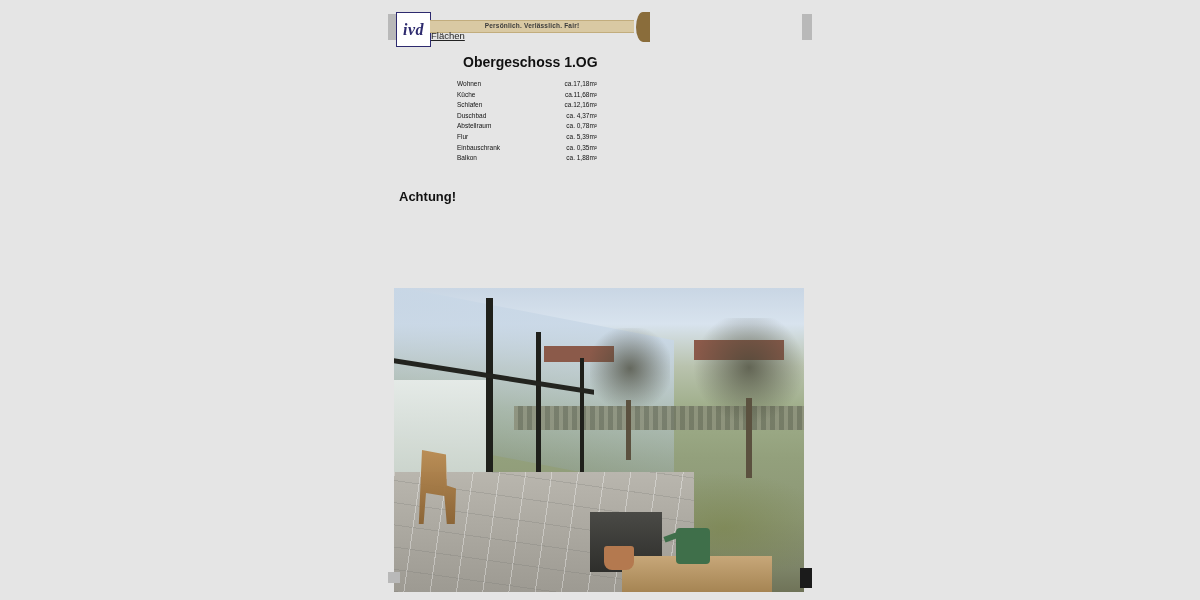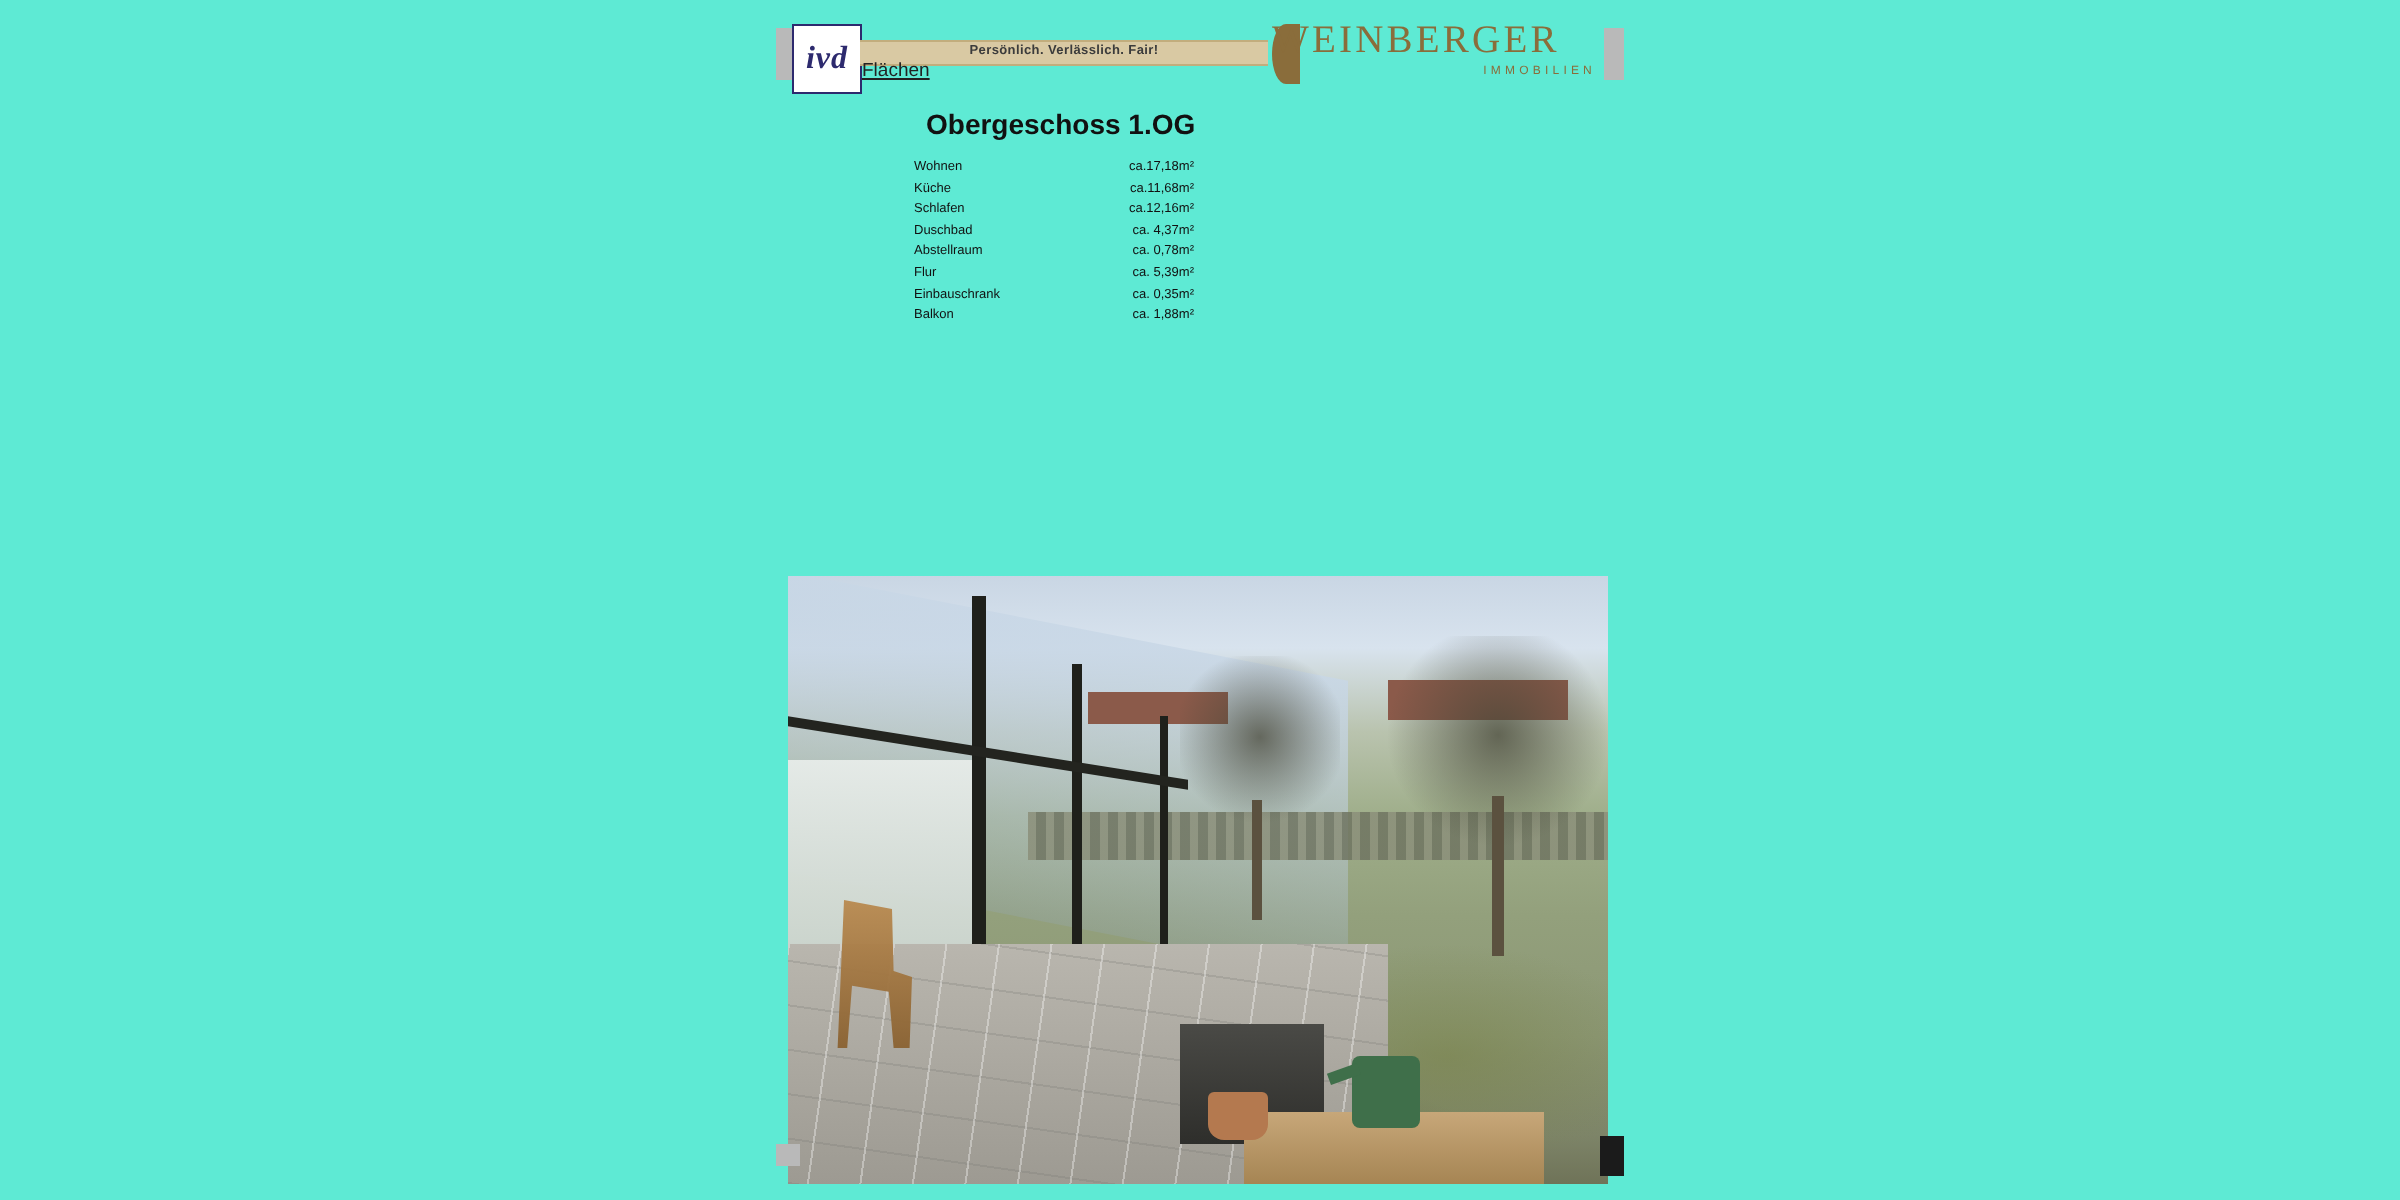--- a/index.html
+++ b/index.html
@@ -8,21 +8,21 @@
     background: #ffffff;
     width: 1200px;
     height: 600px;
     overflow: hidden;
     font-family: "Liberation Sans", sans-serif;
   }
   #page {
     position: relative;
     width: 1200px;
     height: 600px;
-    background: #5eead4;
+    background: #e5e5e5;
   }
   
   .header {
     position: absolute;
     left: 388px;
     top: 6px;
     width: 424px;
     height: 38px;
   }
   .hdr-left-block {
@@ -375,24 +375,20 @@
 
     <div class="ivd-logo">
       <div class="ivd-text">ivd</div>
     </div>
 
     <div class="slogan-bar">
       <div class="slogan-text">Persönlich. Verlässlich. Fair!</div>
     </div>
 
     <div class="brand-swoosh"></div>
-    <div class="brand">
-      <div class="brand-name">WEINBERGER</div>
-      <div class="brand-sub">IMMOBILIEN</div>
-    </div>
 
     <div class="hdr-right-block"></div>
   </div>
 
   <div class="hdr-caption">Flächen</div>
 
   <div class="doc-title">Obergeschoss 1.OG</div>
 
   <div class="areas">
     <div class="areas-row">
@@ -424,20 +420,21 @@
       <span class="a-val">ca.  0,35m²</span>
     </div>
     <div class="areas-row">
       <span class="a-lbl">Balkon</span>
       <span class="a-val">ca.  1,88m²</span>
     </div>
   </div>
 
 
   <div class="notice">
+    <div class="notice-head">Achtung!</div>
   </div>
 
   <div class="photo-frame">
     <div class="photo">
       <div class="roof"></div>
 
       <div class="bg-house" style="left:150px;top:58px;width:70px;height:16px;"></div>
       <div class="bg-house" style="left:300px;top:52px;width:90px;height:20px;"></div>
 
       <div class="fence"></div>

